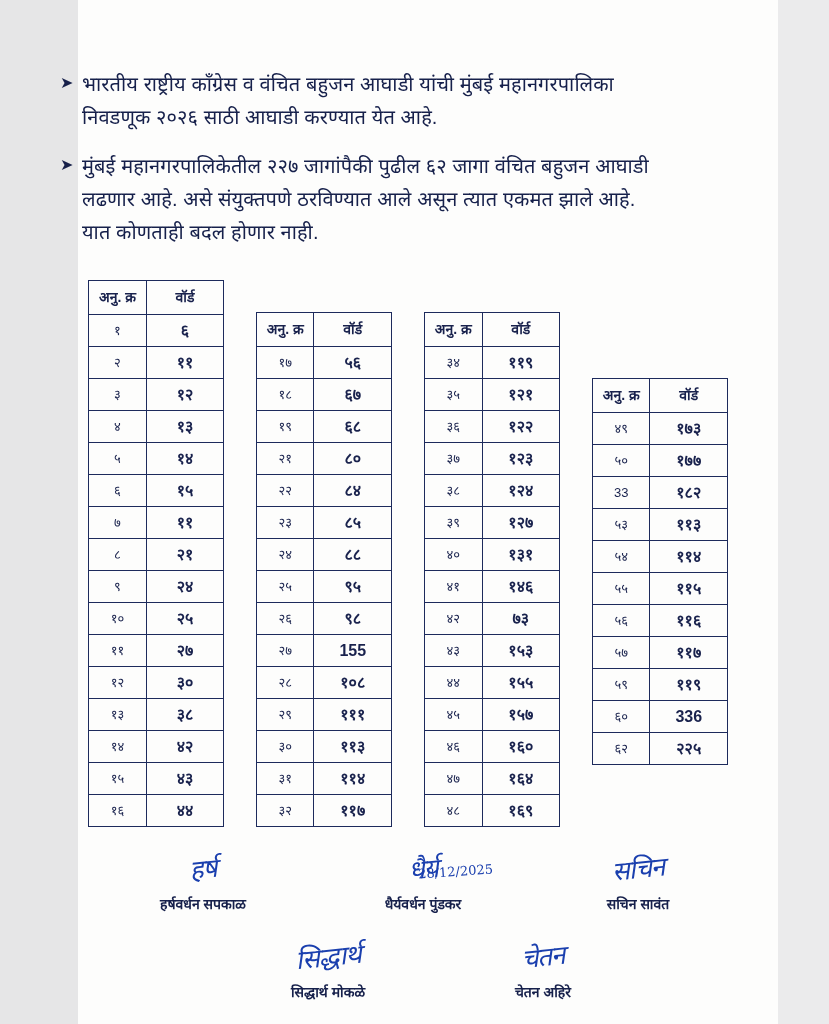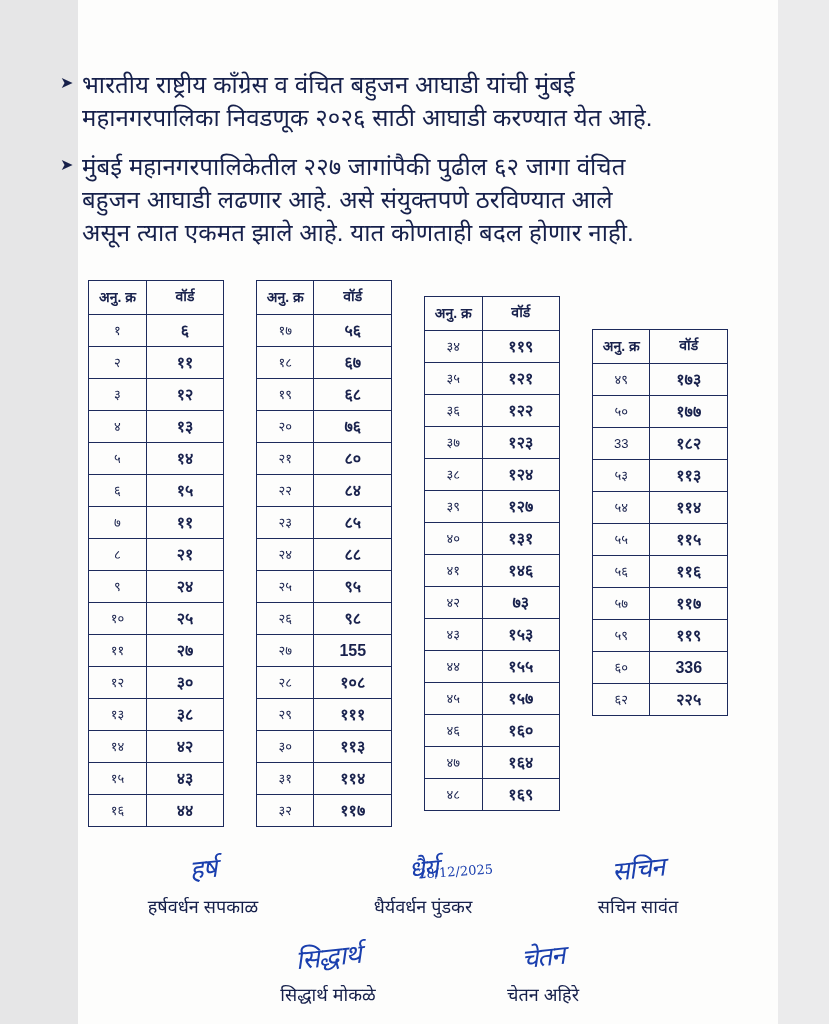--- a/index.html
+++ b/index.html
@@ -56,34 +56,34 @@
   }
   .bullet-mark {
     flex: 0 0 auto;
     width: 22px;
     font-size: 16px;
     line-height: 30px;
     color: #17204a;
   }
   .bullet-text {
     flex: 1 1 auto;
-    font-size: 24px;
+    font-size: 20px;
     line-height: 33px;
     color: #16204b;
     letter-spacing: 0.1px;
   }
 
   .tables {
     position: absolute;
     left: 88px;
     top: 280px;
     width: 640px;
     display: flex;
     gap: 16px;
-    align-items: center;
+    align-items: flex-end;
   }
   .tbl {
     border-collapse: collapse;
     font-size: 14.5px;
     color: #19224d;
     margin-right: 16px;
   }
   .tbl:last-child { margin-right: 0; }
   .tbl th, .tbl td {
     border: 1.4px solid #1d2a5c;
@@ -93,21 +93,21 @@
     line-height: 31px;
     padding: 0;
   }
   .tbl th {
     font-size: 14px;
     font-weight: bold;
     height: 33px;
     line-height: 33px;
   }
   .col-sr { width: 63px; }
-  .col-ward { width: 86px; font-family: Liberation Mono, monospace; }
+  .col-ward { width: 86px; }
   .tbl td.sr { font-size: 13px; }
   .tbl td.ward { font-size: 16px; font-weight: 600; }
   .tbl td.empty { border: none; height: 31px; }
 
   .sigs {
     position: absolute;
     left: 88px;
     top: 846px;
     width: 660px;
     height: 170px;
@@ -121,23 +121,23 @@
     color: #1a3fae;
     font-family: "DejaVu Serif", serif;
     font-style: italic;
     font-size: 26px;
     white-space: nowrap;
     line-height: 46px;
     letter-spacing: -1px;
     transform: rotate(-6deg);
   }
   .sig .nm {
-    font-size: 18px;
+    font-size: 14px;
     color: #16204b;
-    font-weight: 400;
+    font-weight: 700;
     margin-top: 2px;
     white-space: nowrap;
   }
   .sig-datestamp {
     position: absolute;
     left: 330px;
     top: 18px;
     font-family: "DejaVu Serif", serif;
     font-size: 13px;
     color: #1a3fae;
@@ -255,24 +255,20 @@
           </tr>
         <tr>
             <td class="sr">१८</td>
             <td class="ward">६७</td>
           </tr>
         <tr>
             <td class="sr">१९</td>
             <td class="ward">६८</td>
           </tr>
         <tr>
-            <td class="sr">२०</td>
-            <td class="ward">७६</td>
-          </tr>
-        <tr>
             <td class="sr">२१</td>
             <td class="ward">८०</td>
           </tr>
         <tr>
             <td class="sr">२२</td>
             <td class="ward">८४</td>
           </tr>
         <tr>
             <td class="sr">२३</td>
             <td class="ward">८५</td>

